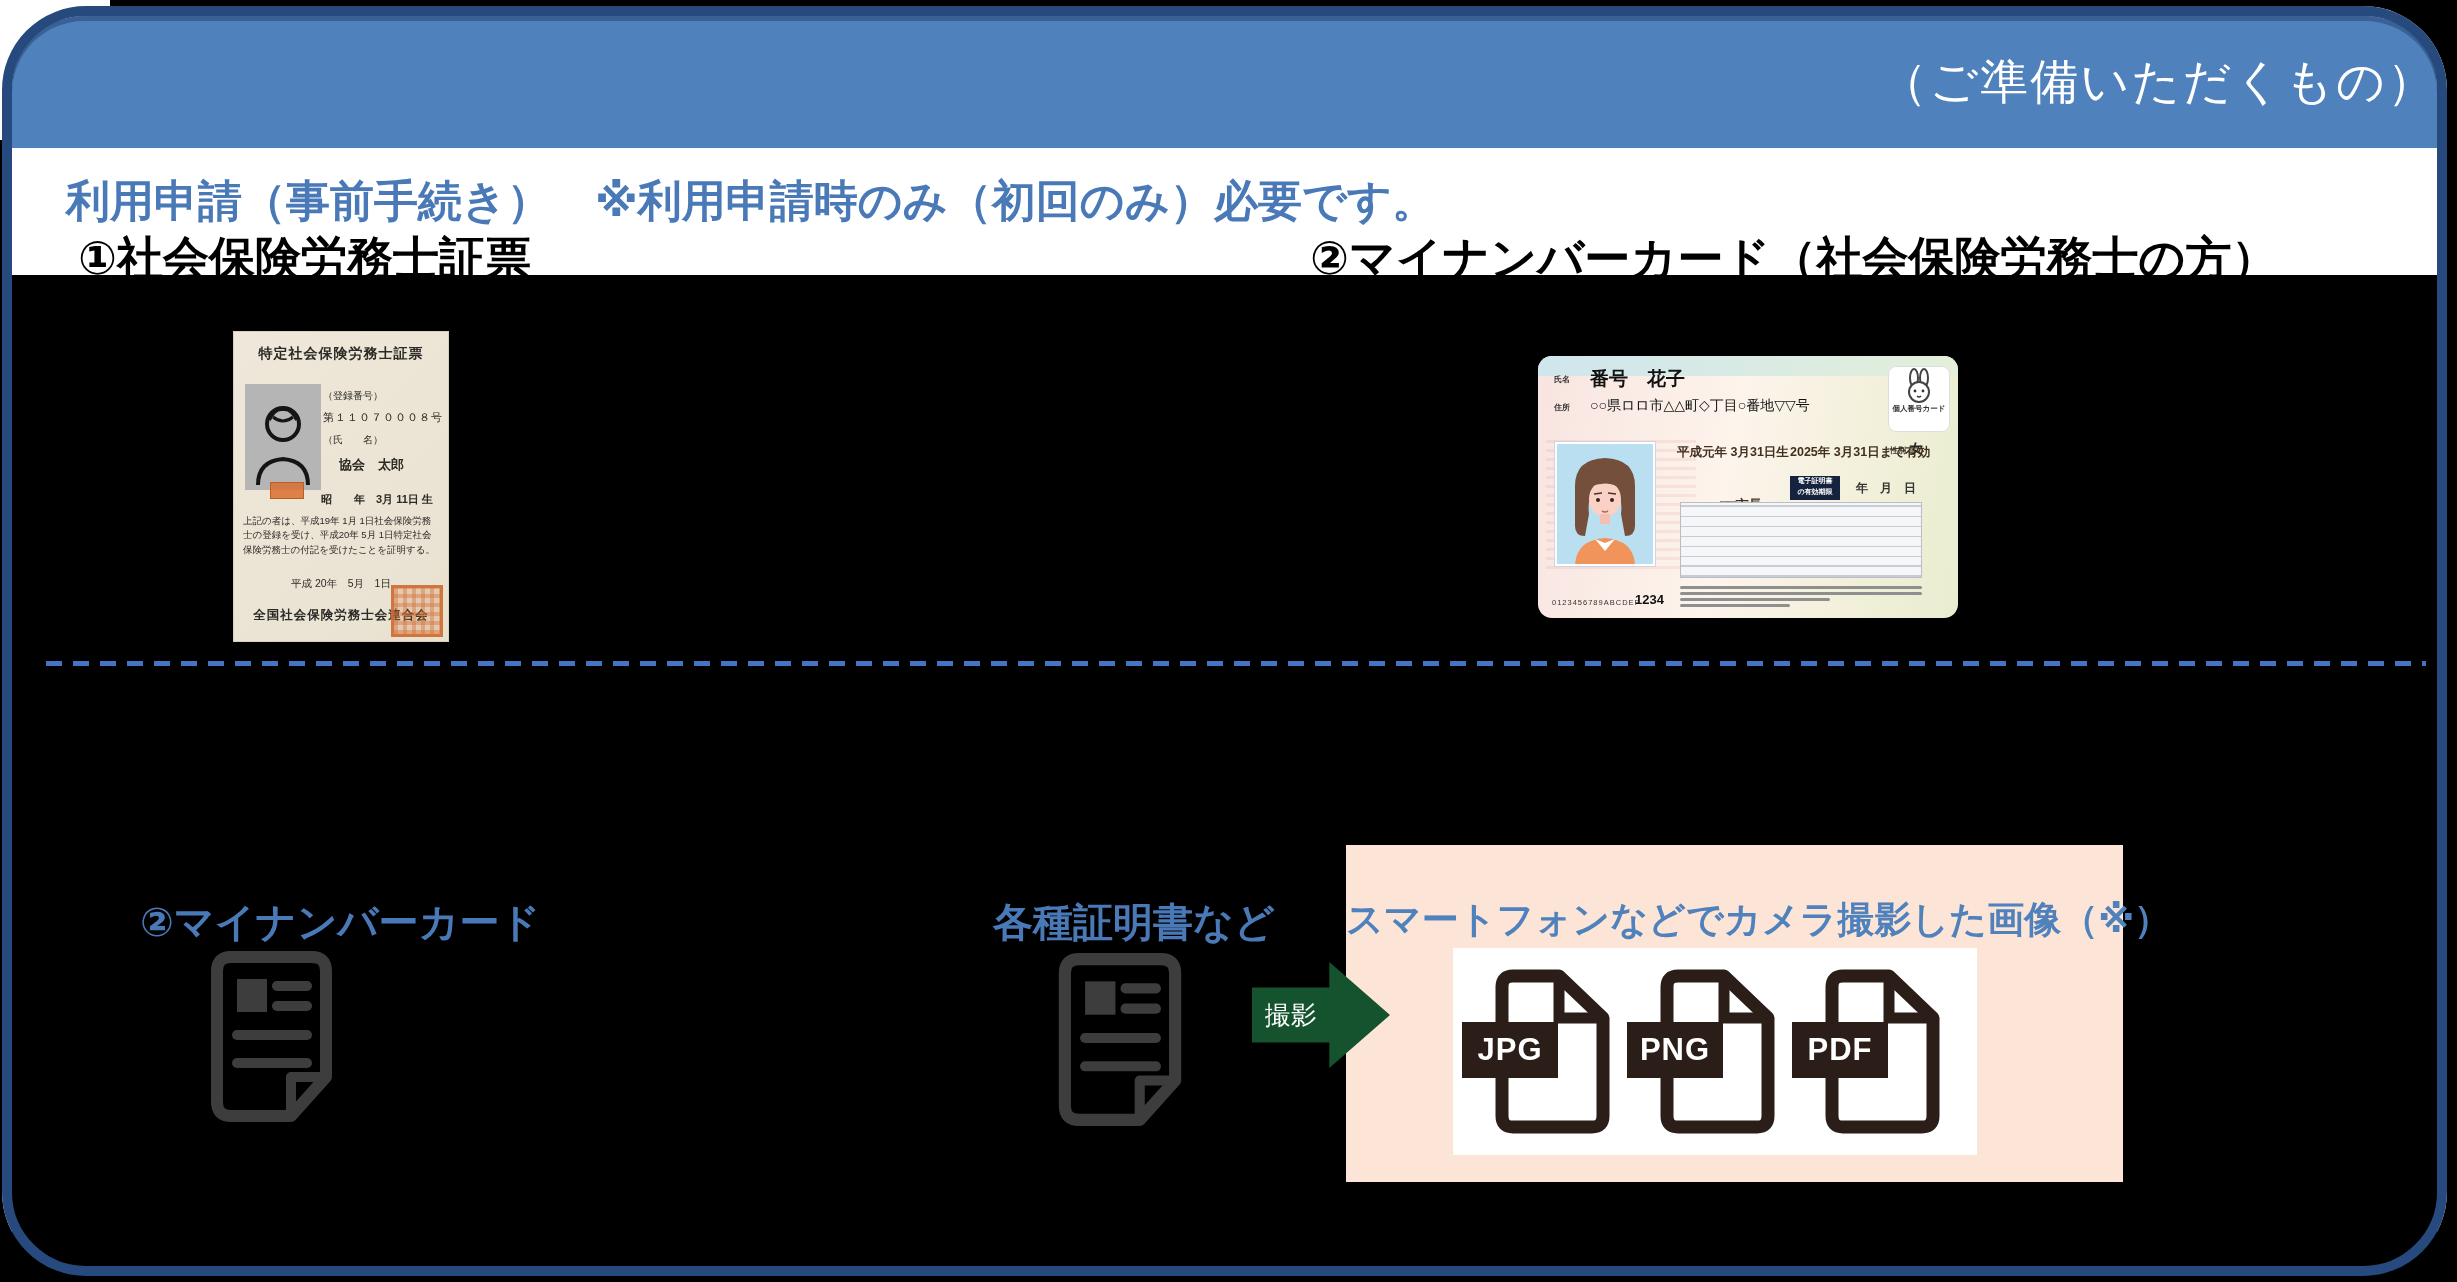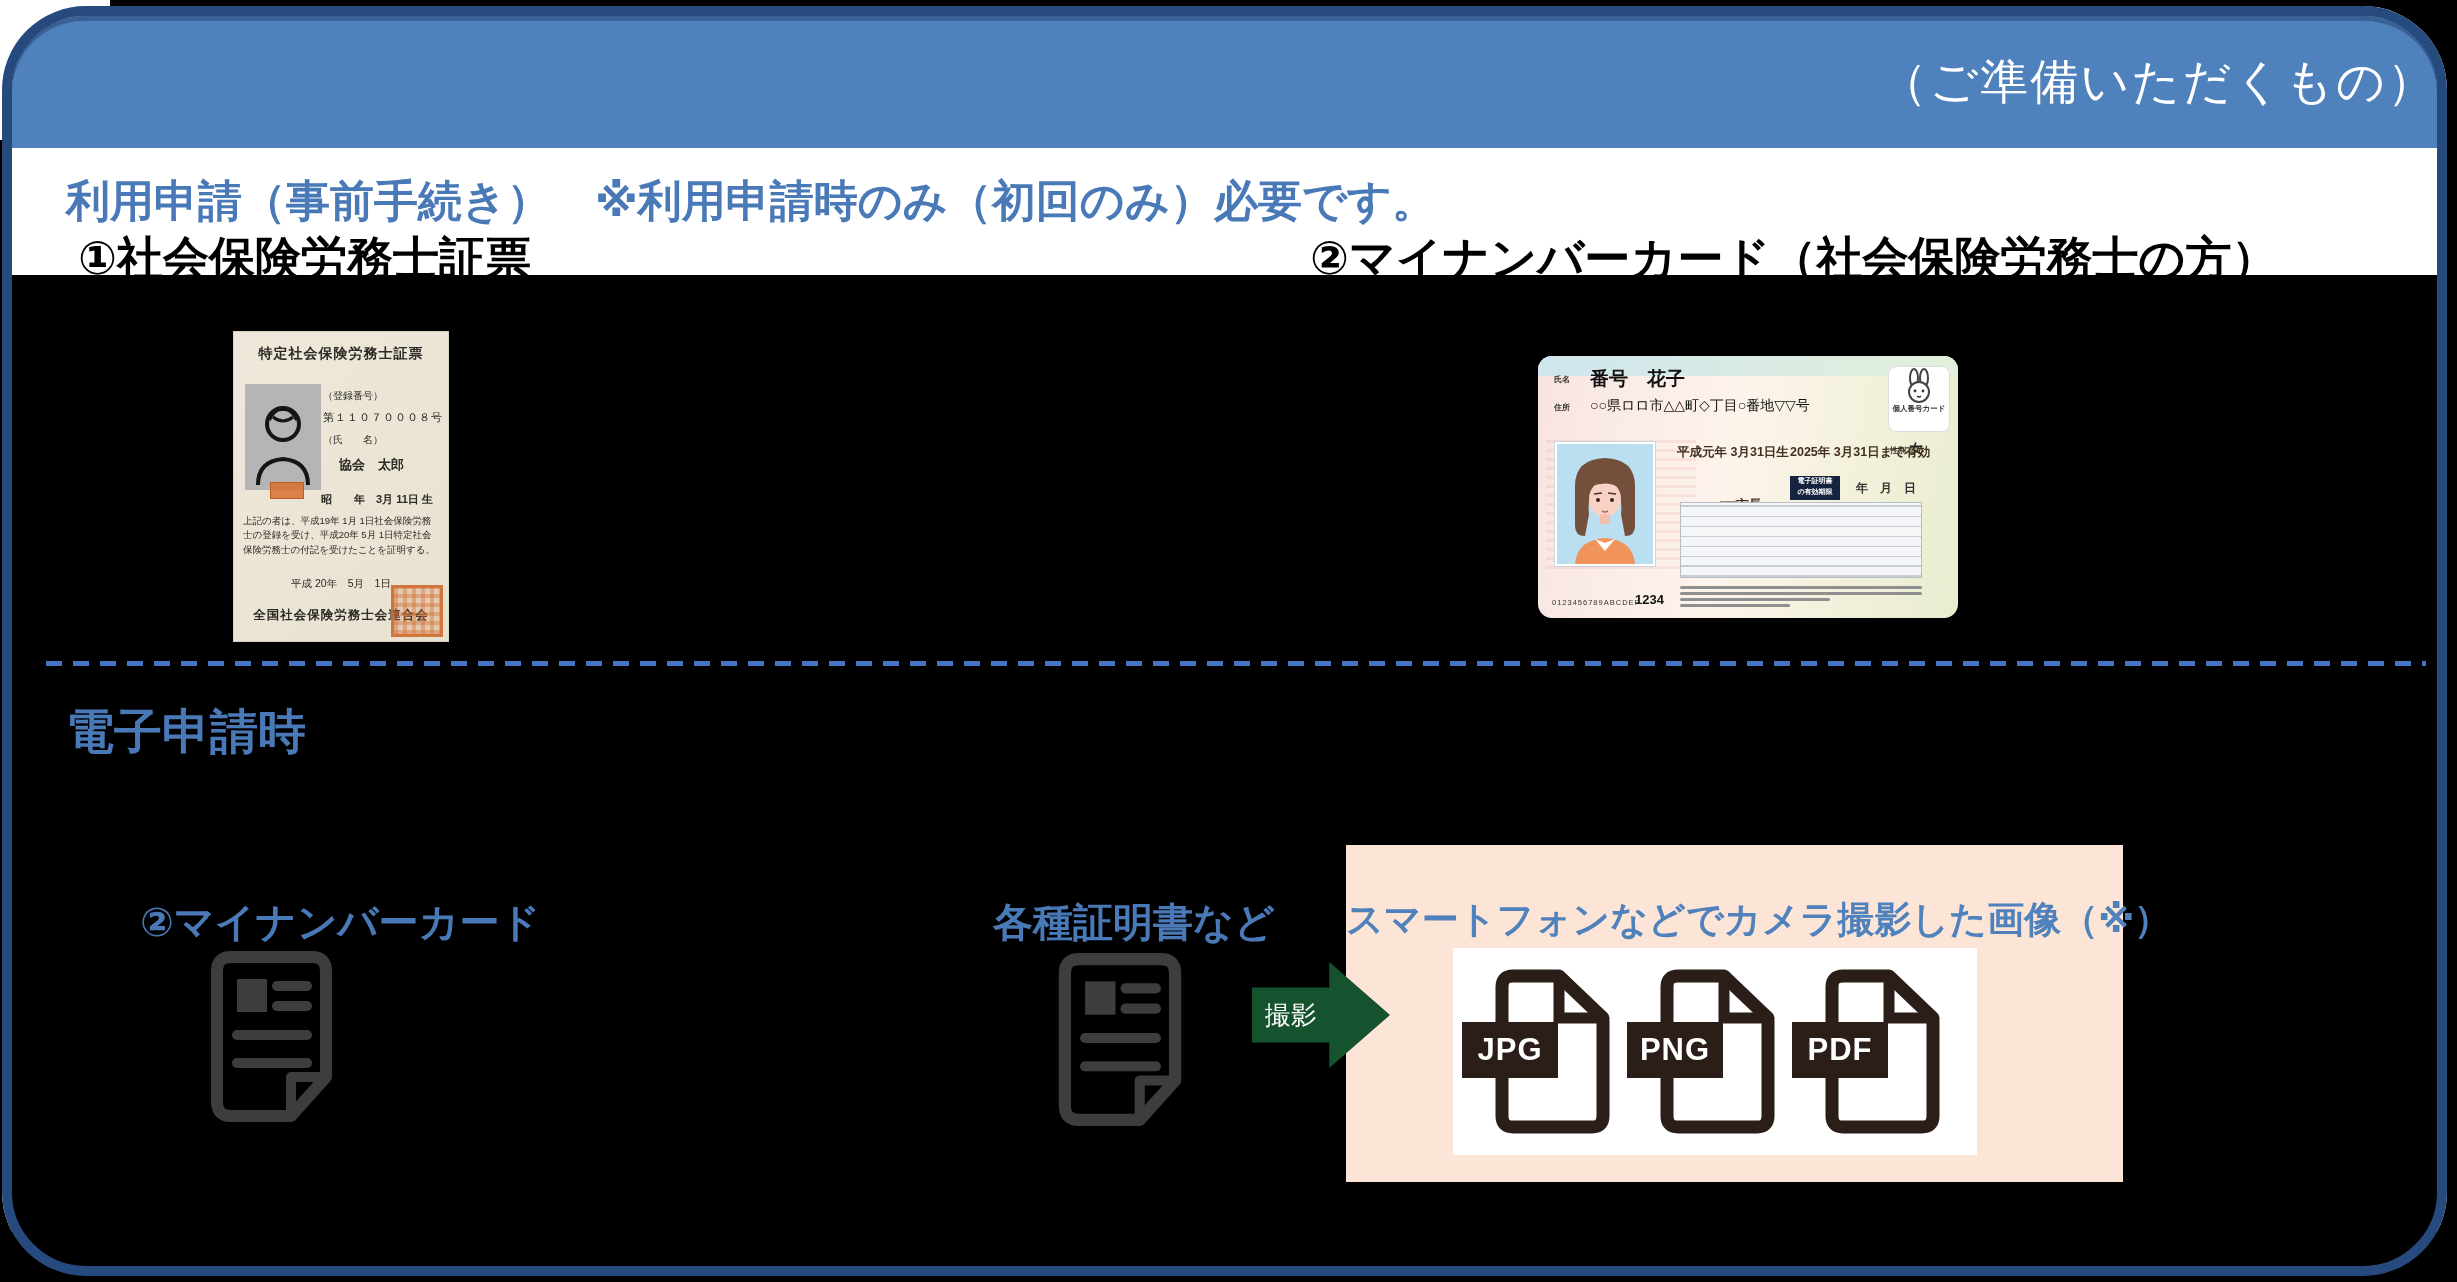--- a/index.html
+++ b/index.html
@@ -184,21 +184,20 @@
           <i></i>
           <i style="width:150px;"></i>
           <i style="width:110px;"></i>
       </div>
       <div class="abs mn-code">0123456789ABCDEF</div>
       <div class="abs mn-code2">1234</div>
     </div>
 
     <div class="abs divider"></div>
 
-    <div class="abs ehead">電子申請時</div>
 
     <div class="abs col-label lbl1">②マイナンバーカード</div>
     <div class="abs doc-icon1">
       <svg width="123" height="173" viewBox="0 0 123 173">
         <path d="M21 7 H102 Q116 7 116 21 V127 L81 166 H21 Q7 166 7 152 V21 Q7 7 21 7 Z" fill="none" stroke="#3d3d3d" stroke-width="12" stroke-linejoin="round"></path>
         <path d="M116 127 H81 V166" fill="none" stroke="#3d3d3d" stroke-width="10" stroke-linejoin="round"></path>
         <rect x="27" y="29" width="30" height="33" fill="#3d3d3d"></rect>
         <line x1="67" y1="36" x2="97" y2="36" stroke="#3d3d3d" stroke-width="10" stroke-linecap="round"></line>
         <line x1="67" y1="56" x2="97" y2="56" stroke="#3d3d3d" stroke-width="10" stroke-linecap="round"></line>
         <line x1="27" y1="85" x2="97" y2="85" stroke="#3d3d3d" stroke-width="10" stroke-linecap="round"></line>

